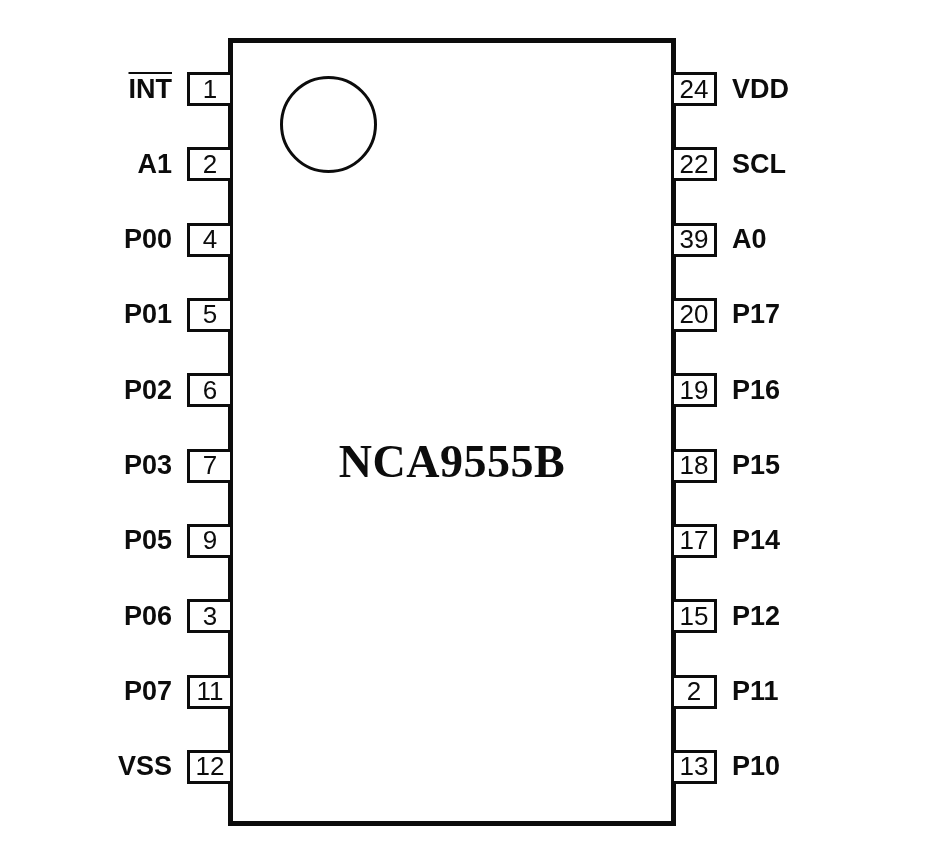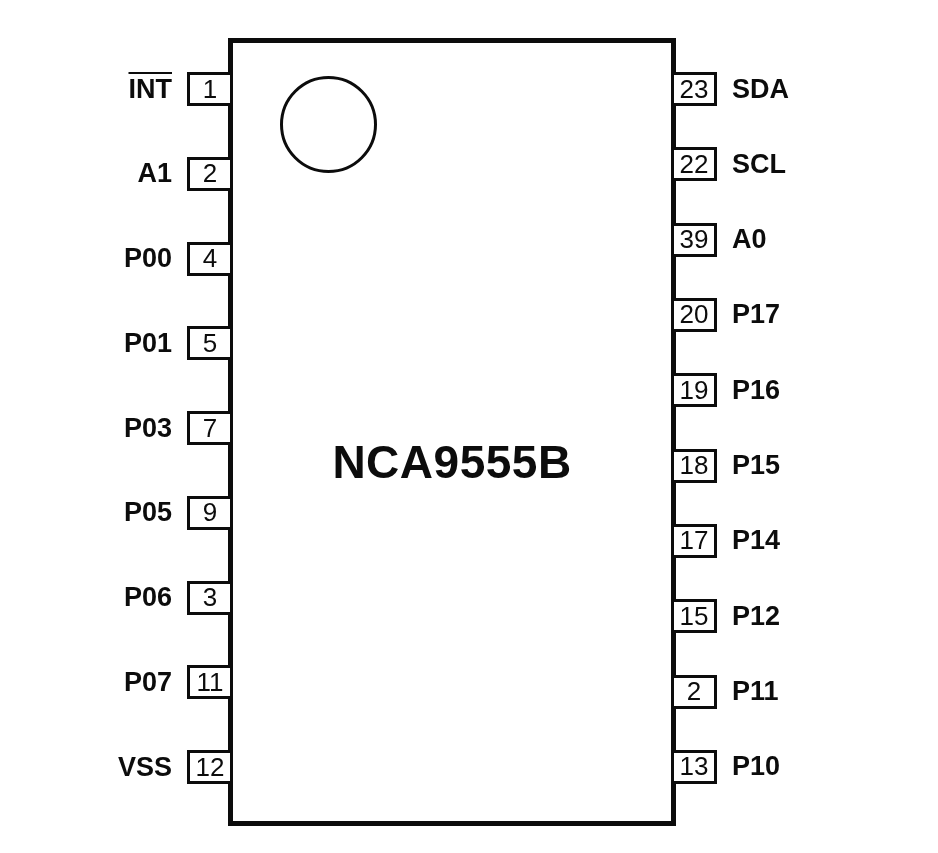--- a/index.html
+++ b/index.html
@@ -39,20 +39,21 @@
   .chip-name {
     position: absolute;
     left: 0;
     top: 392px;
     width: 100%;
     text-align: center;
     font-size: 46px;
     font-weight: bold;
     color: #0c0c0c;
     letter-spacing: 0.5px;
+    font-family: Liberation Serif, serif;
   }
   .pin-col {
     position: absolute;
     top: 72px;
     height: 712px;
     display: flex;
     flex-direction: column;
     justify-content: space-between;
     z-index: 3;
   }
@@ -109,20 +110,24 @@
       </div>
       <div class="pin-row">
         <div class="pin-label">P00</div>
         <div class="pin-box">4</div>
       </div>
       <div class="pin-row">
         <div class="pin-label">P01</div>
         <div class="pin-box">5</div>
       </div>
       <div class="pin-row">
+        <div class="pin-label">P02</div>
+        <div class="pin-box">6</div>
+      </div>
+      <div class="pin-row">
         <div class="pin-label">P03</div>
         <div class="pin-box">7</div>
       </div>
       <div class="pin-row">
         <div class="pin-label">P05</div>
         <div class="pin-box">9</div>
       </div>
       <div class="pin-row">
         <div class="pin-label">P06</div>
         <div class="pin-box">3</div>
@@ -137,22 +142,22 @@
       </div>
     </div>
 
   <div class="chip-body">
     <div class="pin1-indicator"></div>
     <div class="chip-name">NCA9555B</div>
   </div>
 
   <div class="pin-col pin-col-right" id="right-pins">
       <div class="pin-row">
-        <div class="pin-box">23</div>
-        <div class="pin-label">SDA</div>
+        <div class="pin-box">24</div>
+        <div class="pin-label">VDD</div>
       </div>
       <div class="pin-row">
         <div class="pin-box">22</div>
         <div class="pin-label">SCL</div>
       </div>
       <div class="pin-row">
         <div class="pin-box">39</div>
         <div class="pin-label">A0</div>
       </div>
       <div class="pin-row">

